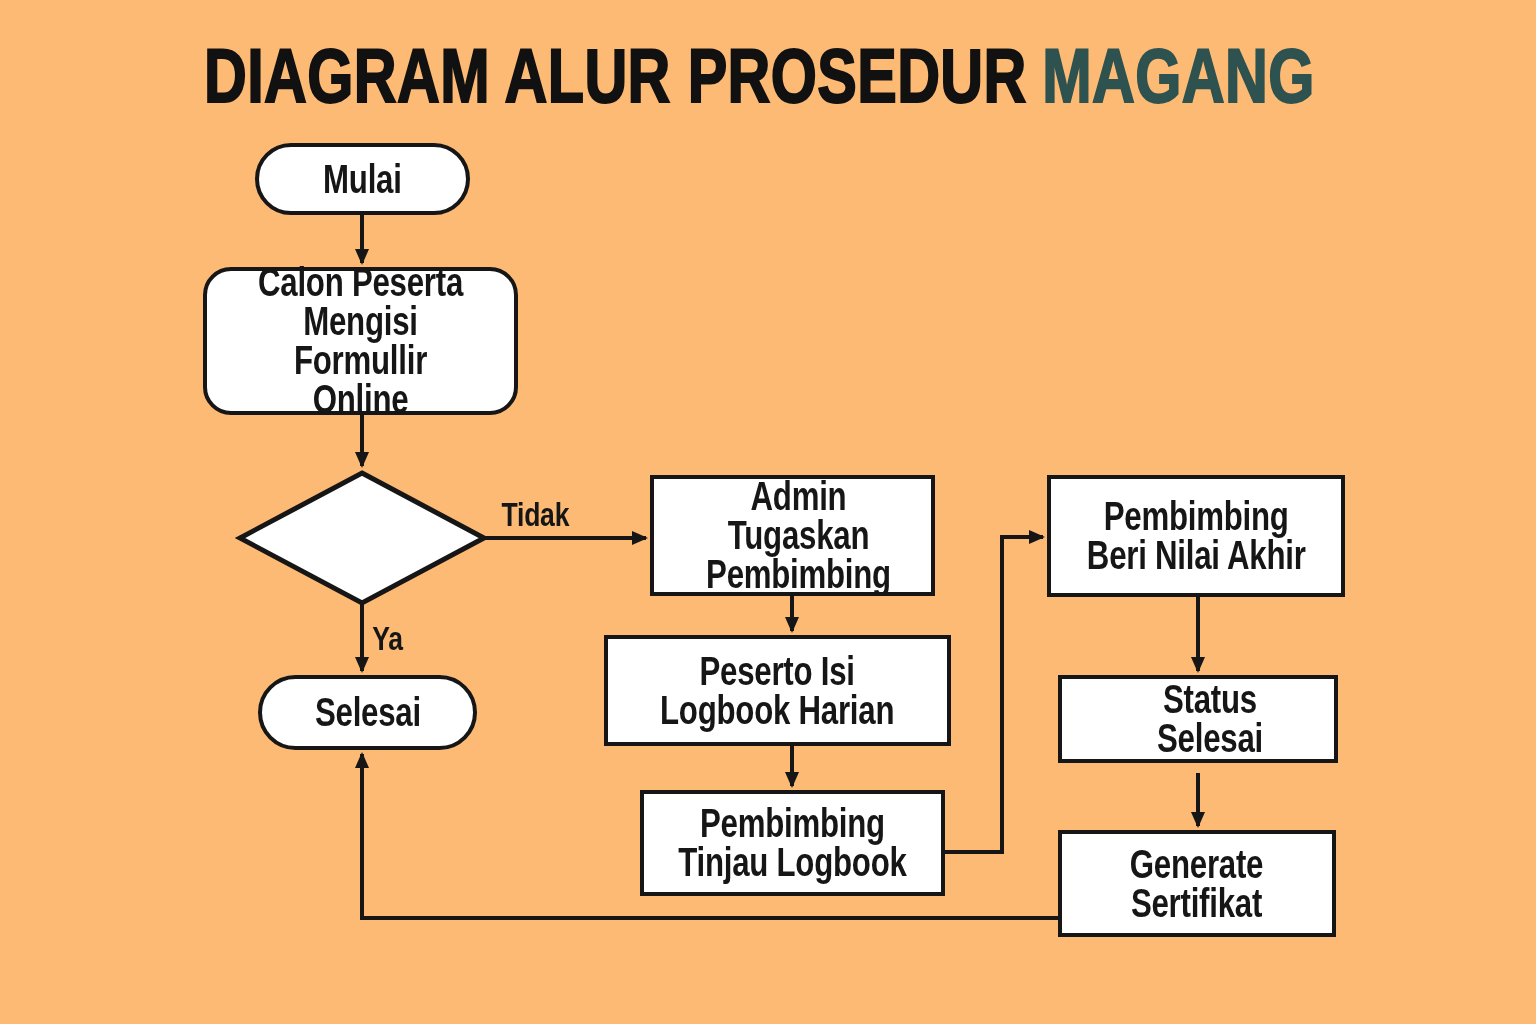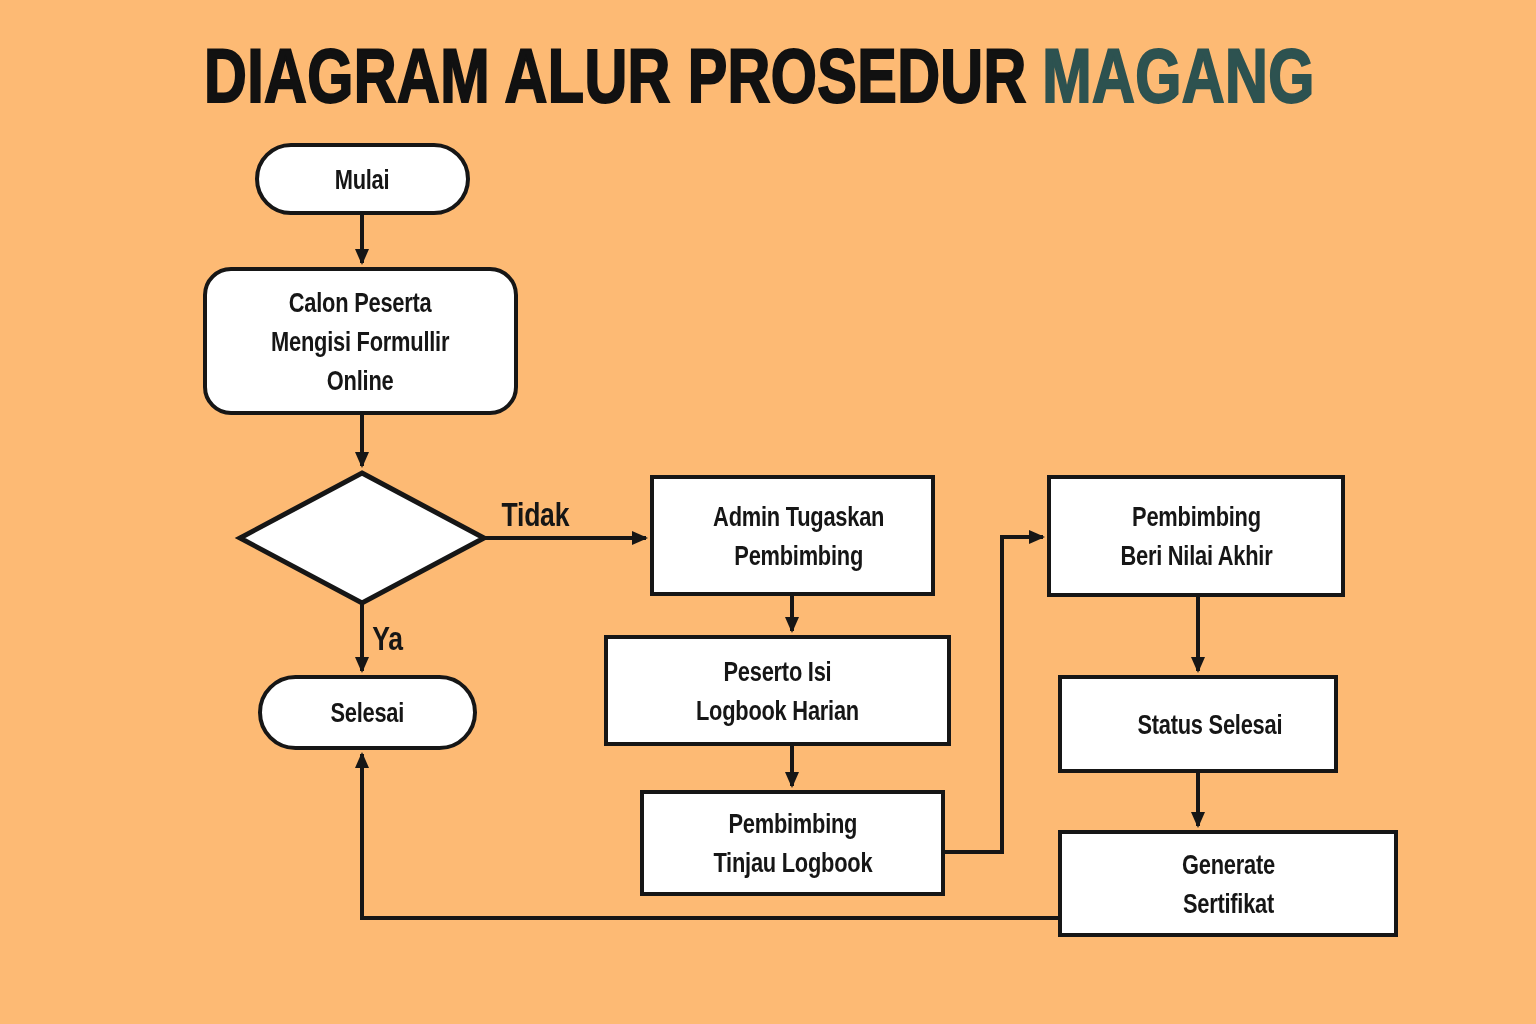--- a/index.html
+++ b/index.html
@@ -38,21 +38,21 @@
   }
   .title-accent { margin-left: 20px; }
   .node {
     position: absolute;
     display: flex;
     align-items: center;
     justify-content: center;
     text-align: center;
     background: #ffffff;
     border: 4px solid #161616;
-    font-size: 28px;
+    font-size: 40px;
     font-weight: bold;
     line-height: 39px;
   }
   .lbl {
     display: inline-block;
     white-space: pre-line;
     transform: scaleX(0.78);
     transform-origin: 50% 50%;
     letter-spacing: -0.3px;
   }
@@ -138,22 +138,22 @@
   <div class="node" style="left:640px;top:790px;width:305px;height:106px;">
     <span class="lbl">Pembimbing
 Tinjau Logbook</span>
   </div>
 
   <div class="node" style="left:1047px;top:475px;width:298px;height:122px;">
     <span class="lbl">Pembimbing
 Beri Nilai Akhir</span>
   </div>
 
-  <div class="node" style="left:1058px;top:675px;width:280px;height:98px;padding-left:24px;">
+  <div class="node" style="left:1058px;top:675px;width:280px;height:88px;padding-left:24px;">
     <span class="lbl">Status Selesai</span>
   </div>
 
-  <div class="node" style="left:1058px;top:830px;width:340px;height:107px;">
+  <div class="node" style="left:1058px;top:830px;width:278px;height:107px;">
     <span class="lbl">Generate
 Sertifikat</span>
   </div>
 
 </div>
 
 </body></html>

